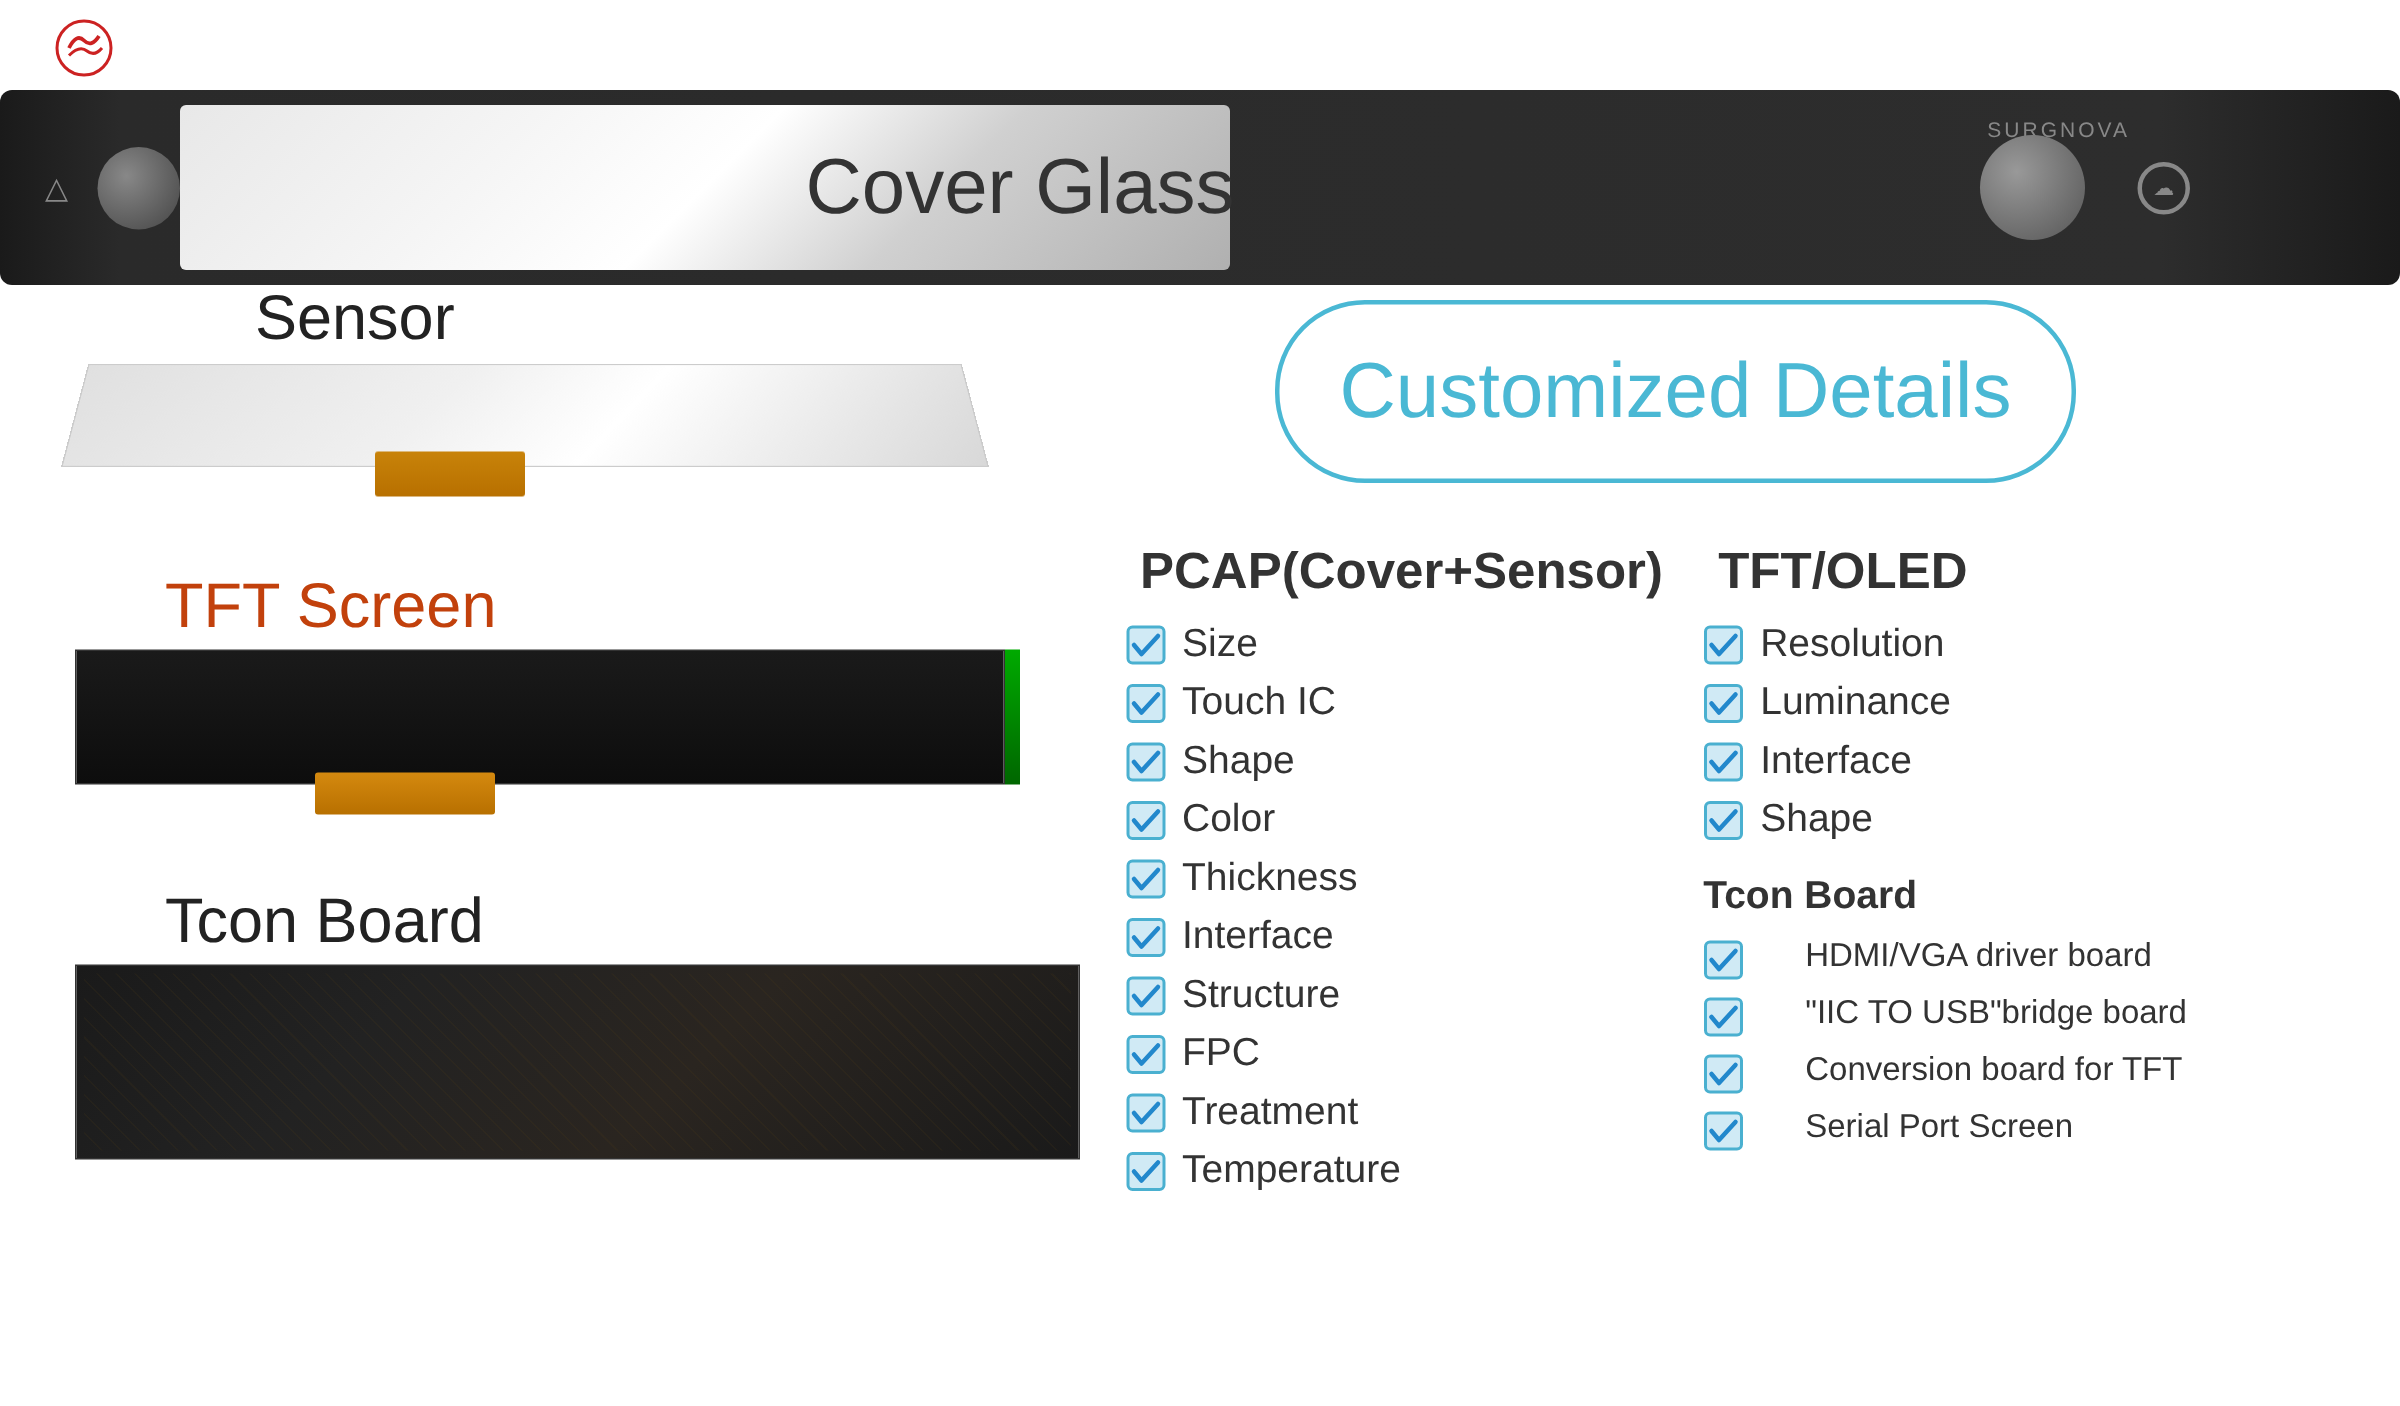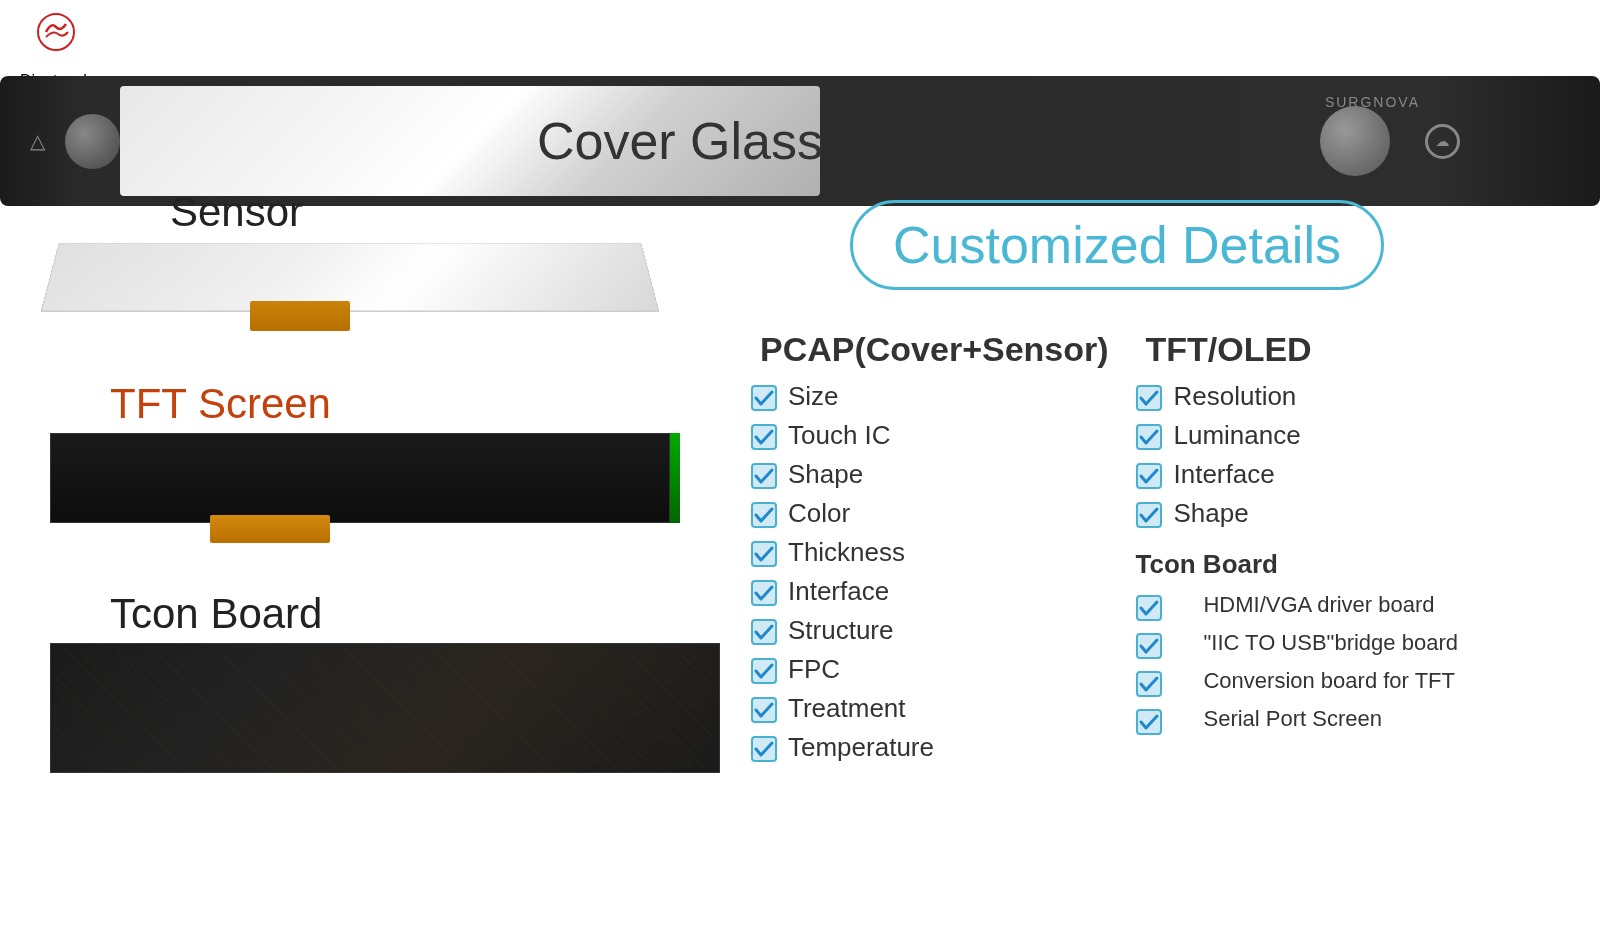--- a/index.html
+++ b/index.html
@@ -23,21 +23,21 @@
       flex-direction: column;
     }
     .logo-icon {
       width: 40px;
       height: 40px;
     }
 
     
     .cover-glass-bar {
       position: absolute;
-      top: 76px;
+      top: 60px;
       left: 0;
       right: 0;
       height: 130px;
       background: linear-gradient(to right, #1a1a1a 0%, #2a2a2a 5%, #2d2d2d 90%, #1a1a1a 100%);
       border-radius: 8px 8px 8px 8px;
       display: flex;
       align-items: center;
       justify-content: center;
       overflow: hidden;
     }
@@ -230,21 +230,21 @@
       position: absolute;
       top: 200px;
       left: 750px;
       width: 840px;
     }
 
     
     .customized-oval {
       border: 3px solid #4ab8d4;
       border-radius: 60px;
-      padding: 12px 40px;
+      padding: 28px 40px;
       display: inline-block;
       margin-left: 100px;
       margin-bottom: 30px;
     }
     .customized-title {
       font-size: 52px;
       color: #4ab8d4;
       font-weight: 500;
     }
 

